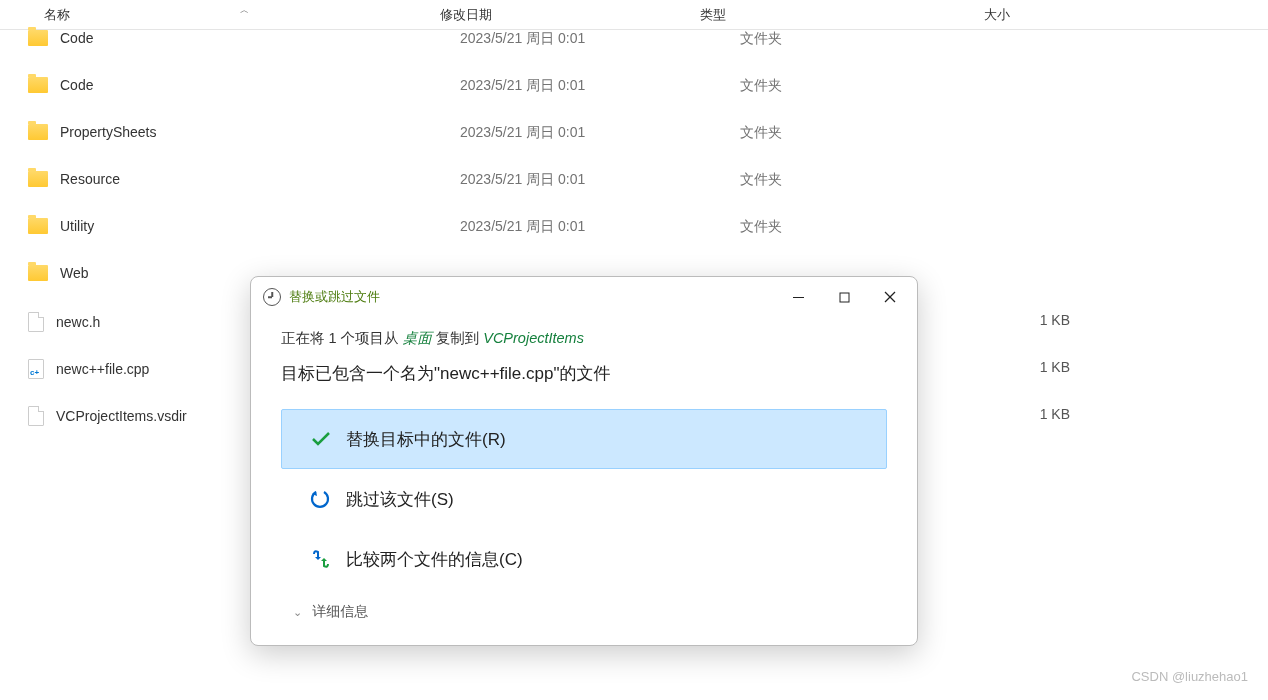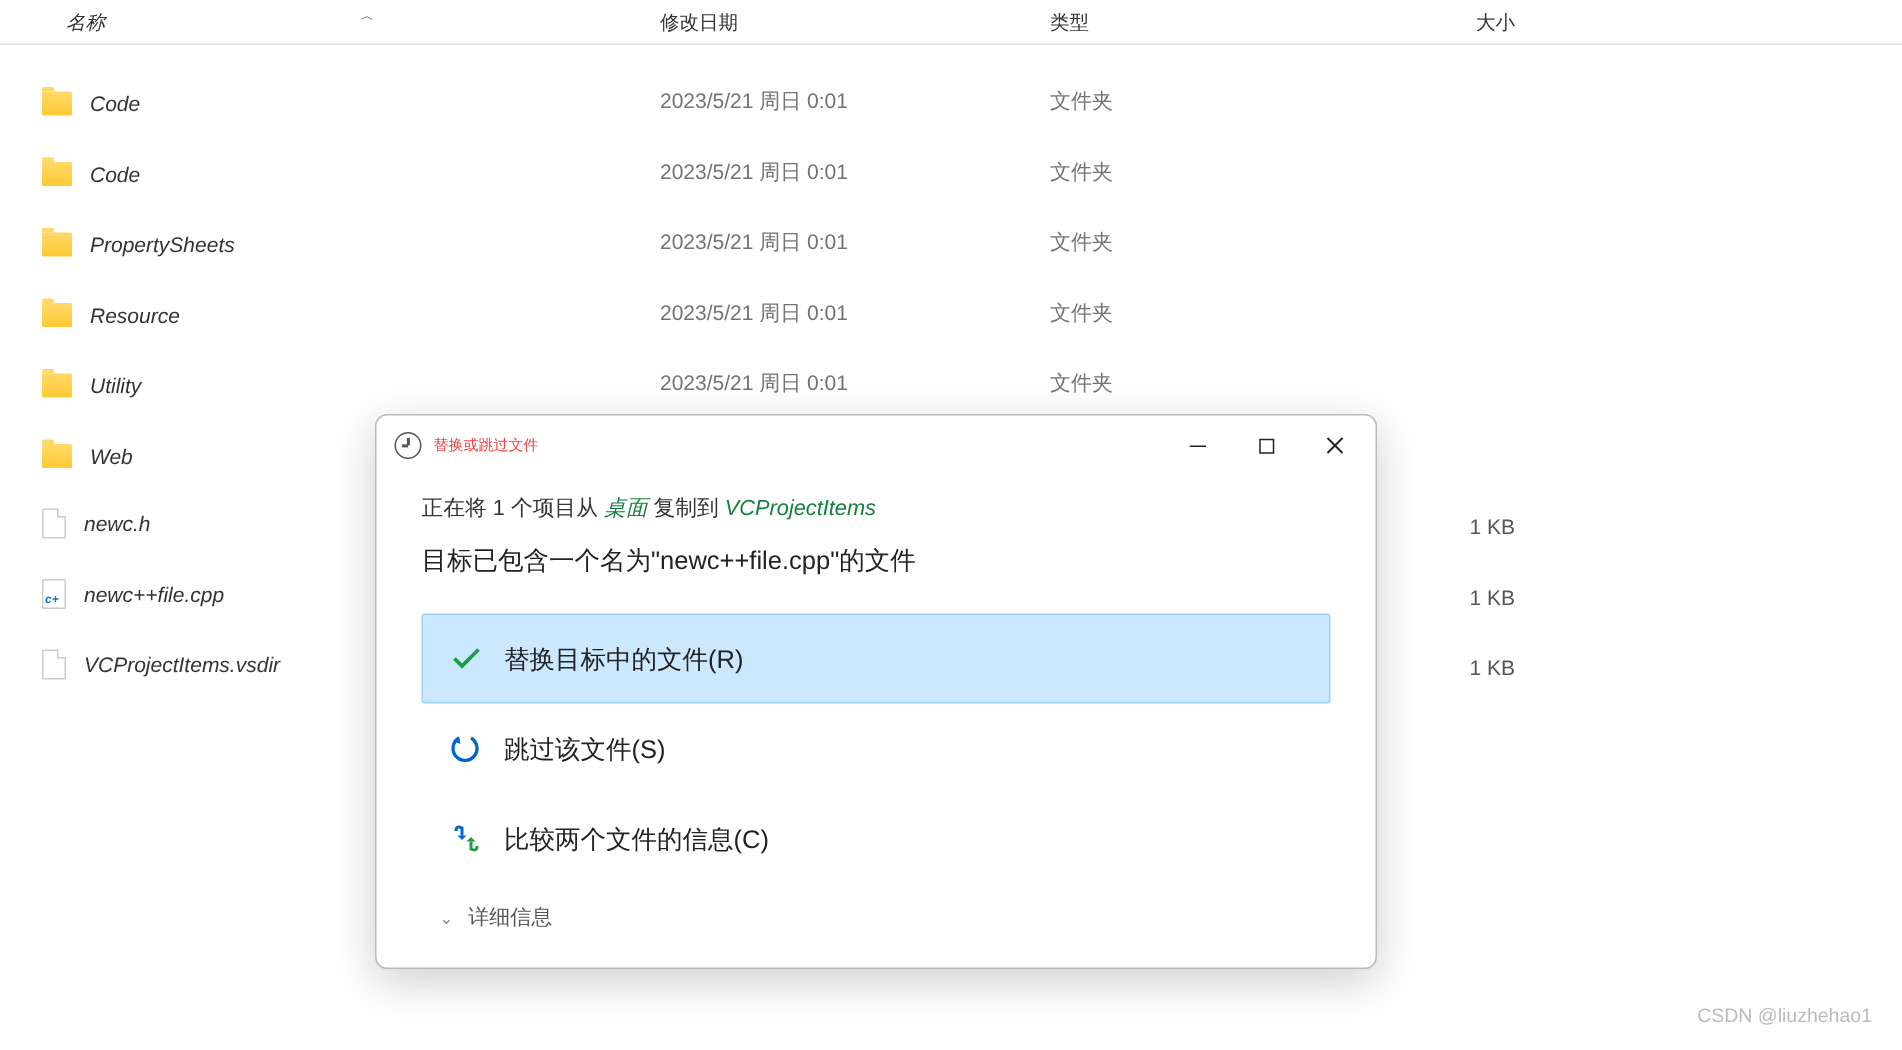--- a/index.html
+++ b/index.html
@@ -1,56 +1,56 @@
 <!DOCTYPE html>
 <html><head>
   <meta charset="utf-8">
   <style>
     * { margin: 0; padding: 0; box-sizing: border-box; font-family: "Microsoft YaHei", "Segoe UI", sans-serif; }
     body { background: #fff; width: 1268px; height: 700px; position: relative; overflow: hidden; }
     
     .file-list { width: 100%; }
     .file-header { display: flex; height: 30px; align-items: center; border-bottom: 1px solid #e5e5e5; font-size: 13px; color: #333; }
-    .col-name { width: 440px; padding-left: 44px; display: flex; align-items: center; position: relative; font-style: italic; }
+    .col-name { width: 440px; padding-left: 44px; display: flex; align-items: center; position: relative; }
     .col-date { width: 260px; }
     .col-type { width: 200px; }
     .col-size { width: 130px; text-align: right; padding-right: 20px; }
     .sort-indicator { position: absolute; left: 240px; top: -2px; font-size: 9px; color: #666; }
     
-    .file-row { display: flex; height: 47px; align-items: flex-end; font-size: 14px; color: #333; }
+    .file-row { display: flex; height: 47px; align-items: flex-start; font-size: 14px; color: #333; gap: 20px; }
     .file-row .col-name { display: flex; align-items: center; gap: 12px; padding-left: 28px; }
     .file-row .col-date, .file-row .col-type { color: #737373; }
     .file-row .col-size { color: #555; }
     
     .folder-icon { width: 20px; height: 16px; background: linear-gradient(#ffd968, #ffc933); border-radius: 1px; position: relative; flex-shrink: 0; }
     .folder-icon::before { content: ""; position: absolute; top: -3px; left: 0; width: 8px; height: 3px; background: #ffd968; border-radius: 1px 1px 0 0; }
     
     .file-icon { width: 16px; height: 20px; border: 1px solid #ccc; background: #fff; position: relative; flex-shrink: 0; border-radius: 1px; }
     .file-icon::before { content: ""; position: absolute; top: -1px; right: -1px; width: 0; height: 0; border-left: 5px solid transparent; border-top: 5px solid #fff; }
     .file-icon::after { content: ""; position: absolute; top: -1px; right: -1px; width: 5px; height: 5px; border-left: 1px solid #ccc; border-bottom: 1px solid #ccc; background: #fff; }
     
     .cpp-icon { width: 16px; height: 20px; border: 1px solid #ccc; background: #fff; position: relative; flex-shrink: 0; border-radius: 1px; }
     .cpp-badge { position: absolute; bottom: 1px; left: 1px; font-size: 8px; color: #0078d4; font-weight: bold; }
     
     .dialog { position: absolute; left: 250px; top: 276px; width: 668px; background: #fff; border: 1px solid #bbb; border-radius: 8px; box-shadow: 0 8px 30px rgba(0,0,0,0.2); }
     .dialog-titlebar { display: flex; align-items: center; height: 40px; padding: 0 4px 0 12px; }
     .dialog-title-icon { width: 18px; height: 18px; border: 1.5px solid #555; border-radius: 50%; margin-right: 8px; position: relative; }
     .dialog-title-icon::before { content: ""; position: absolute; left: 50%; top: 50%; width: 1.5px; height: 5px; background: #555; transform-origin: bottom; transform: translate(-50%, -100%); }
     .dialog-title-icon::after { content: ""; position: absolute; left: 50%; top: 50%; width: 1.5px; height: 4px; background: #555; transform-origin: top; transform: translate(-50%, 0) rotate(90deg); }
-    .dialog-title { font-size: 10px; color: #ef4444; flex: 1; }
+    .dialog-title { font-size: 13px; color: #4d7c0f; flex: 1; }
     .dialog-controls { display: flex; }
     .dialog-btn { width: 46px; height: 32px; display: flex; align-items: center; justify-content: center; cursor: pointer; }
     .dialog-btn svg { stroke: #222; }
     
     .dialog-body { padding: 12px 30px 20px 30px; }
     .dialog-copying { font-size: 14.5px; color: #333; margin-bottom: 14px; }
     .dialog-copying .link { color: #15803d; font-style: italic; }
     .dialog-message { font-size: 17px; color: #222; margin-bottom: 24px; }
     
-    .dialog-option { display: flex; align-items: center; height: 60px; padding: 0 18px; font-size: 17px; color: #222; border-radius: 2px; cursor: pointer; gap: 14px; }
+    .dialog-option { display: flex; align-items: center; height: 60px; padding: 0 28px; font-size: 17px; color: #222; border-radius: 2px; cursor: pointer; gap: 14px; }
     .dialog-option.selected { background: #cce8ff; border: 1px solid #99d1ff; }
     .dialog-option:not(.selected) { border: 1px solid transparent; align-items: center; }
     
     .opt-icon { width: 22px; height: 22px; flex-shrink: 0; display: flex; align-items: center; justify-content: center; }
     
     .dialog-details { display: flex; align-items: center; padding: 14px 0 4px 12px; font-size: 14px; color: #555; gap: 10px; cursor: pointer; }
     .chevron { font-size: 11px; color: #888; }
     
     .watermark { position: absolute; right: 20px; bottom: 16px; font-size: 13px; color: #bbb; }
   </style>

